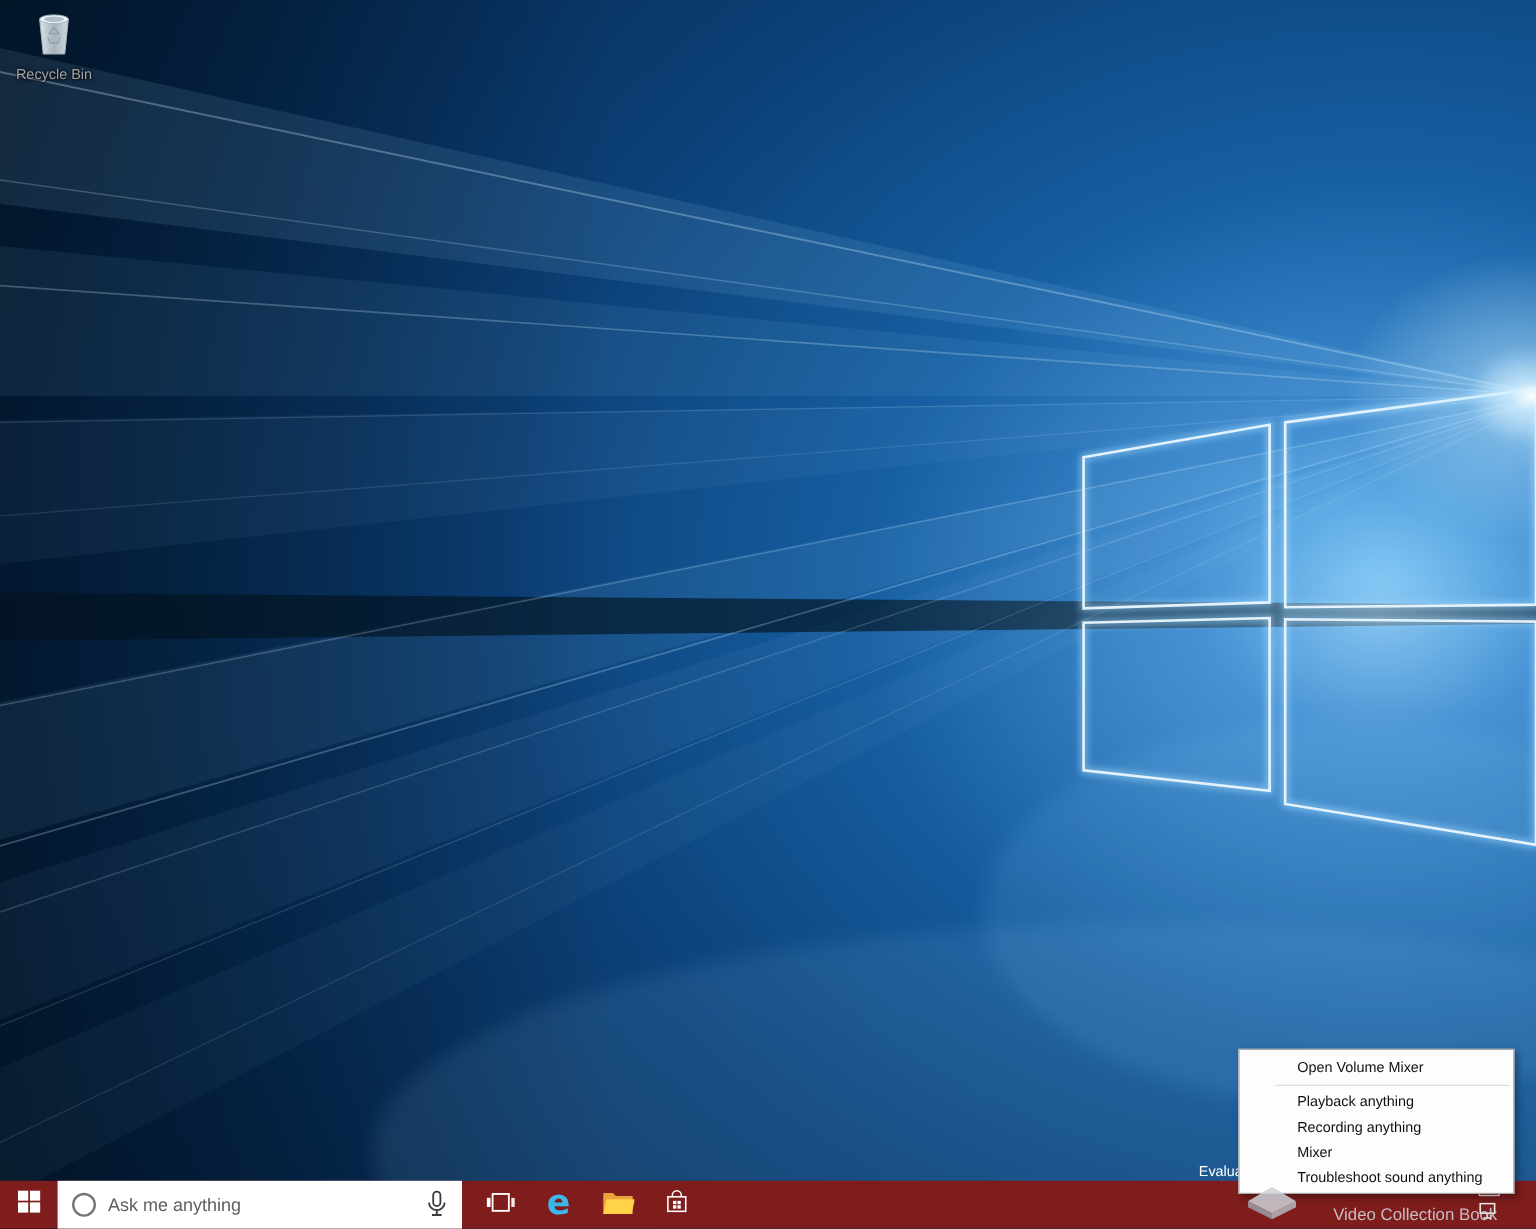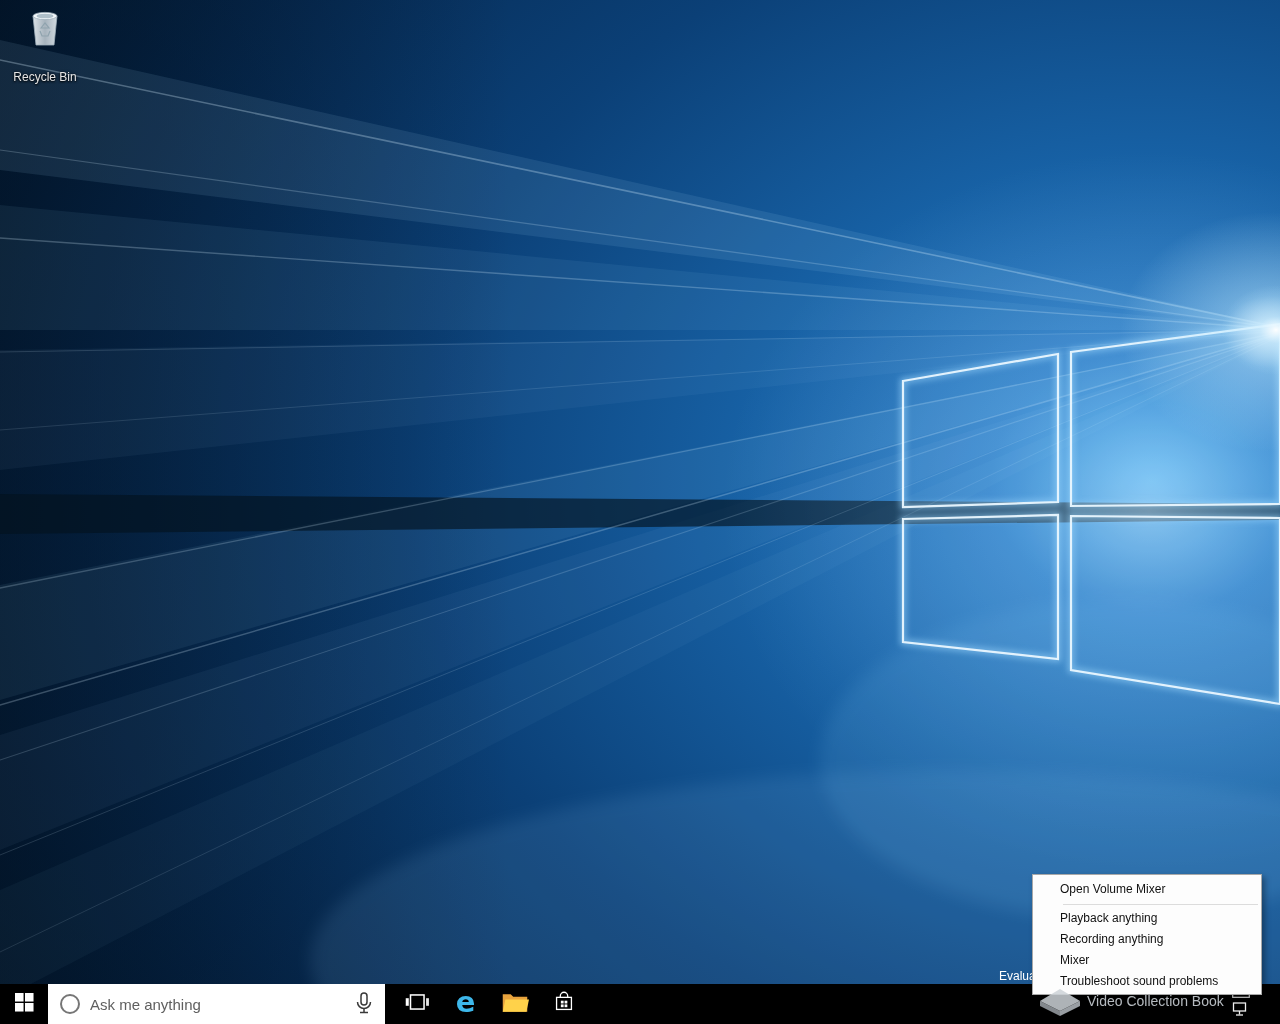--- a/index.html
+++ b/index.html
@@ -12,34 +12,34 @@
 
   
   .wallpaper { position:absolute; left:0; top:0; width:1280px; height:1024px; z-index:0; }
 
   
   .desktop-icon {
     position:absolute; left:4px; top:6px; width:82px; z-index:2;
     display:flex; flex-direction:column; align-items:center;
   }
   .desktop-icon .di-label {
-    margin-top:18px; font-size:12px; color:#e5e5e5; text-align:left;
+    margin-top:2px; font-size:12px; color:#a3a3a3; text-align:left;
     text-shadow:0 1px 2px rgba(0,0,0,.9), 0 0 3px rgba(0,0,0,.7);
   }
 
   
   .eval-text {
     position:absolute; left:999px; top:969px; z-index:3;
     font-size:12px; color:#fff; white-space:nowrap;
   }
 
   
   .taskbar {
     position:absolute; left:0; bottom:0; width:1280px; height:40px;
-    background:#000000; z-index:10; display:flex; align-items:stretch;
+    background:#7f1d1d; z-index:10; display:flex; align-items:stretch;
   }
   .start-btn { width:48px; display:flex; align-items:center; justify-content:center; }
   .search-box { width:337px; background:#ffffff; display:flex; align-items:center; }
   .cortana-ring {
     width:20px; height:20px; border:2px solid #767676; border-radius:50%;
     margin-left:12px; flex:none;
   }
   .search-input {
     flex:1; height:100%; border:none; outline:none; background:transparent;
     font-size:15px; color:#333; padding:0 6px 0 10px;
@@ -63,28 +63,28 @@
   }
   .show-desktop { width:6px; height:40px; border-left:1px solid rgba(255,255,255,.25); }
 
   
   .context-menu {
     position:absolute; left:1032px; top:874px; width:230px; z-index:30;
     background:#fdfdfd; border:1px solid #a8a8a8;
     box-shadow:3px 3px 6px rgba(0,0,0,.35);
     padding:2px 0; font-size:12px; color:#111;
   }
-  .menu-item { height:21px; line-height:21px; padding-left:27px; white-space:nowrap; cursor:default; }
+  .menu-item { height:21px; line-height:21px; padding-left:48px; white-space:nowrap; cursor:default; }
   .menu-item.first { height:24px; line-height:24px; }
   .menu-sep { border-top:1px solid #dcdcdc; margin:3px 3px 3px 30px; }
 
   
   .shot-watermark {
     position:absolute; left:1034px; top:981px; z-index:40;
-    display:flex; align-items:center; gap:1px;
+    display:flex; align-items:flex-end; gap:25px;
     color:rgba(206,212,218,0.88); font-size:14px; white-space:nowrap;
   }
 </style>
 </head>
 <body>
 
 <div id="root">
 
   <svg class="wallpaper" viewBox="0 0 1280 1024" preserveAspectRatio="none">
     <defs>
@@ -183,21 +183,21 @@
   </div>
 
   <div class="eval-text">Evalua</div>
 
   <div class="context-menu">
     <div class="menu-item first">Open Volume Mixer</div>
     <div class="menu-sep"></div>
     <div class="menu-item">Playback anything</div>
     <div class="menu-item">Recording anything</div>
     <div class="menu-item">Mixer</div>
-    <div class="menu-item">Troubleshoot sound problems</div>
+    <div class="menu-item">Troubleshoot sound anything</div>
   </div>
 
   <div class="taskbar">
 
     <div class="start-btn">
       <span>
         <svg width="19" height="19" viewBox="0 0 20 20">
           <g fill="#ffffff">
             <rect x="0" y="0" width="9" height="9"></rect>
             <rect x="10.5" y="0" width="9" height="9"></rect>

